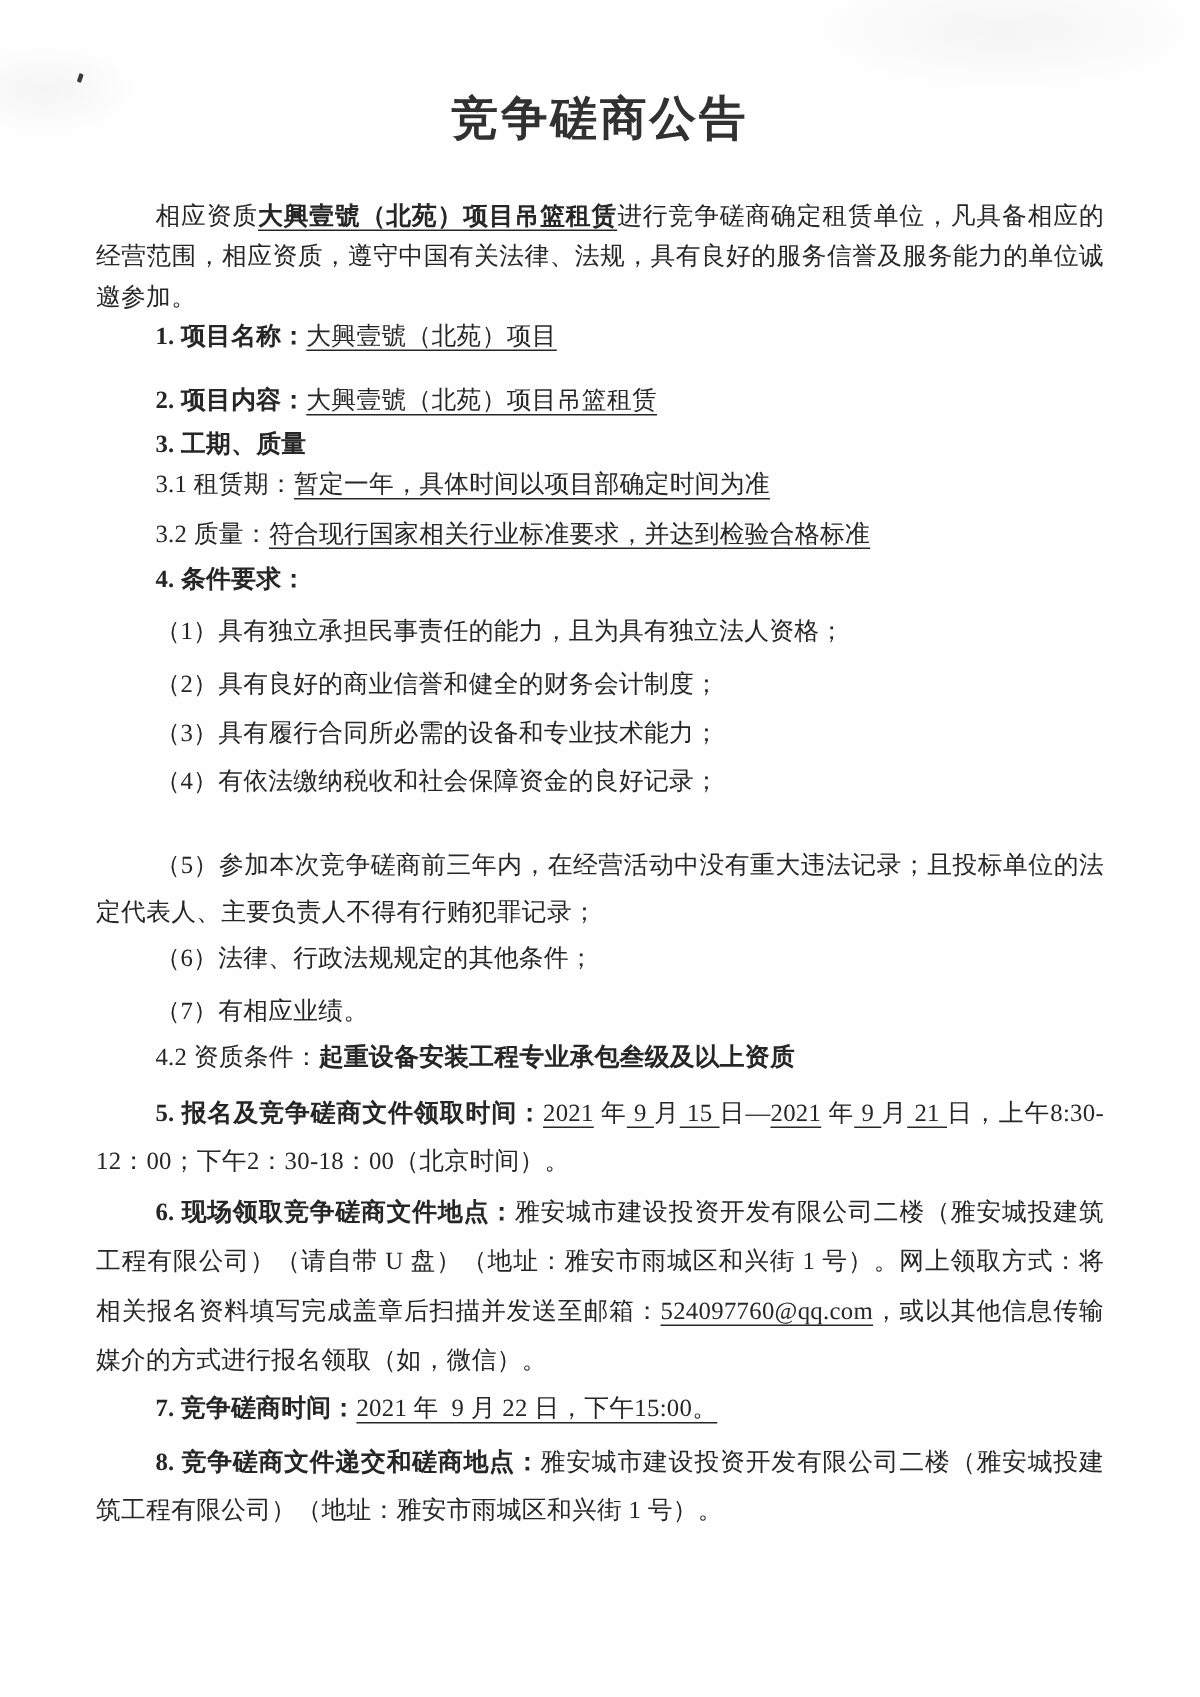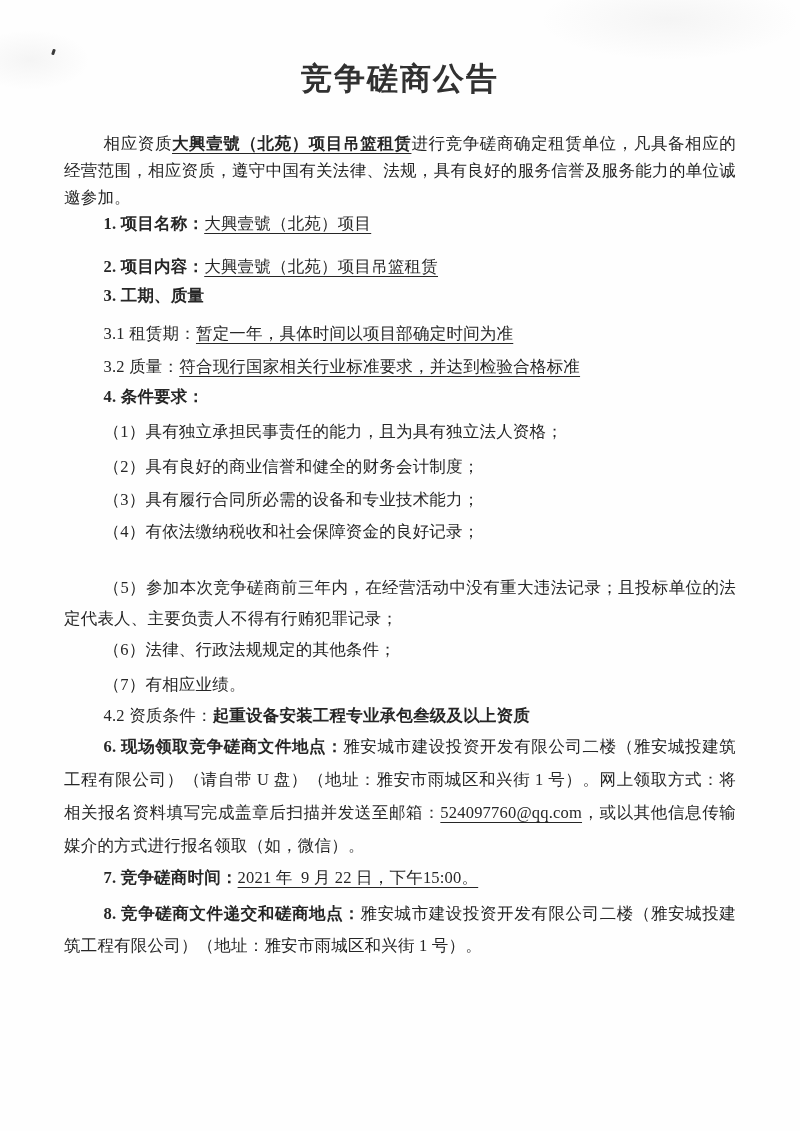--- a/index.html
+++ b/index.html
@@ -25,21 +25,21 @@
   .content { padding:0 64px; }
   p { margin:0; padding:0; font-size:16.5px; text-align:justify; letter-spacing:0.2px; }
   .indent { text-indent:2.4em; }
   .b { font-weight:bold; }
   .u { text-decoration:underline; text-underline-offset:4px; text-decoration-thickness:1px; }
   .intro { margin-top:28px; line-height:27px; }
   .li { line-height:26px; }
   .m-item1 { margin-top:0; }
   .m-item2 { margin-top:17px; }
   .m-item3 { margin-top:3px; }
-  .m-i31  { margin-top:12px; }
+  .m-i31  { margin-top:1px; }
   .m-i32  { margin-top:7px; }
   .m-item4{ margin-top:4px; }
   .m-i41  { margin-top:17px; }
   .m-c1 { margin-top:9px; }
   .m-c2 { margin-top:9px; }
   .m-c3 { margin-top:7px; }
   .m-c4 { margin-top:6px; }
   .m-c5 { margin-top:27px; line-height:31px; }
   .m-c6 { margin-top:3px; }
   .m-c7 { margin-top:9px; }
@@ -79,20 +79,21 @@
     <p class="li indent m-c1">（1）具有独立承担民事责任的能力，且为具有独立法人资格；</p>
     <p class="li indent m-c2">（2）具有良好的商业信誉和健全的财务会计制度；</p>
     <p class="li indent m-c3">（3）具有履行合同所必需的设备和专业技术能力；</p>
     <p class="li indent m-c4">（4）有依法缴纳税收和社会保障资金的良好记录；</p>
     <p class="li indent m-c5">（5）参加本次竞争磋商前三年内，在经营活动中没有重大违法记录；且投标单位的法定代表人、主要负责人不得有行贿犯罪记录；</p>
     <p class="li indent m-c6">（6）法律、行政法规规定的其他条件；</p>
     <p class="li indent m-c7">（7）有相应业绩。</p>
 
     <p class="li indent m-i42"><span>4.2 资质条件：</span><span class="b">起重设备安装工程专业承包叁级及以上资质</span></p>
 
+    <p class="indent m-item5"><span class="b">5. 报名及竞争磋商文件领取时间：</span><span class="u">2021</span><span> 年</span><span class="u"> 9 </span><span>月</span><span class="u"> 15 </span><span>日—</span><span class="u">2021</span><span> 年</span><span class="u"> 9 </span><span>月</span><span class="u"> 21 </span><span>日，上午8:30-12：00；下午2：30-18：00（北京时间）。</span></p>
 
     <p class="indent m-item6"><span class="b">6. 现场领取竞争磋商文件地点：</span><span>雅安城市建设投资开发有限公司二楼（雅安城投建筑工程有限公司）（请自带 U 盘）（地址：雅安市雨城区和兴街 1 号）。网上领取方式：将相关报名资料填写完成盖章后扫描并发送至邮箱：</span><span class="u">524097760@qq.com</span><span>，或以其他信息传输媒介的方式进行报名领取（如，微信）。</span></p>
 
     <p class="indent m-item7"><span class="b">7. 竞争磋商时间：</span><span class="u">2021 年 &nbsp;9 月 22 日，下午15:00。</span></p>
 
     <p class="indent m-item8"><span class="b">8. 竞争磋商文件递交和磋商地点：</span><span>雅安城市建设投资开发有限公司二楼（雅安城投建筑工程有限公司）（地址：雅安市雨城区和兴街 1 号）。</span></p>
 
   </div>
 </div>
 

